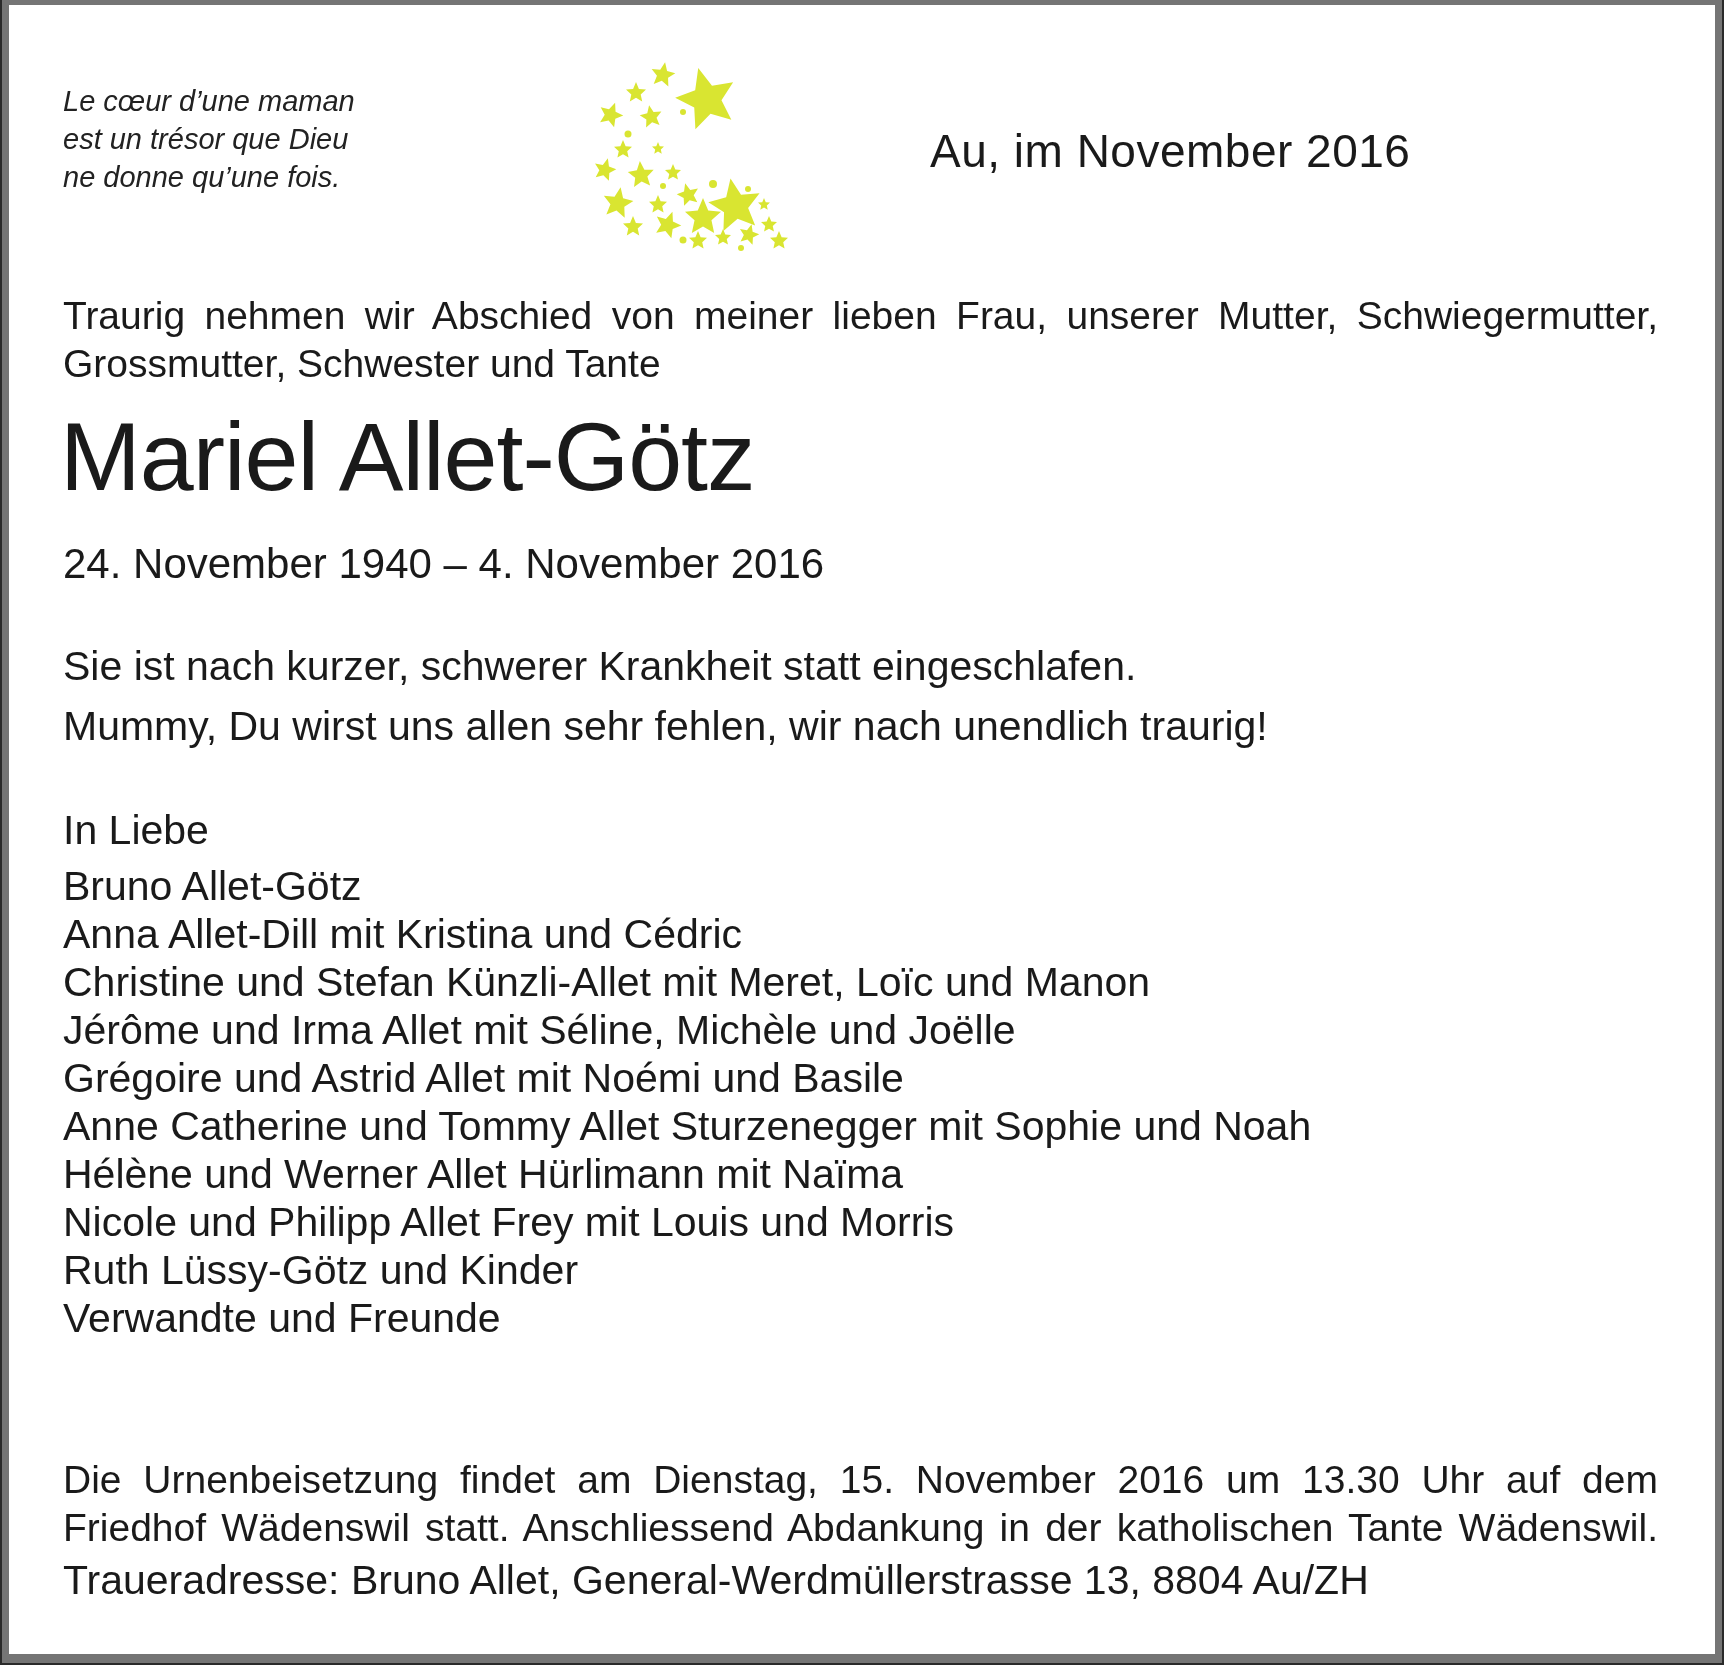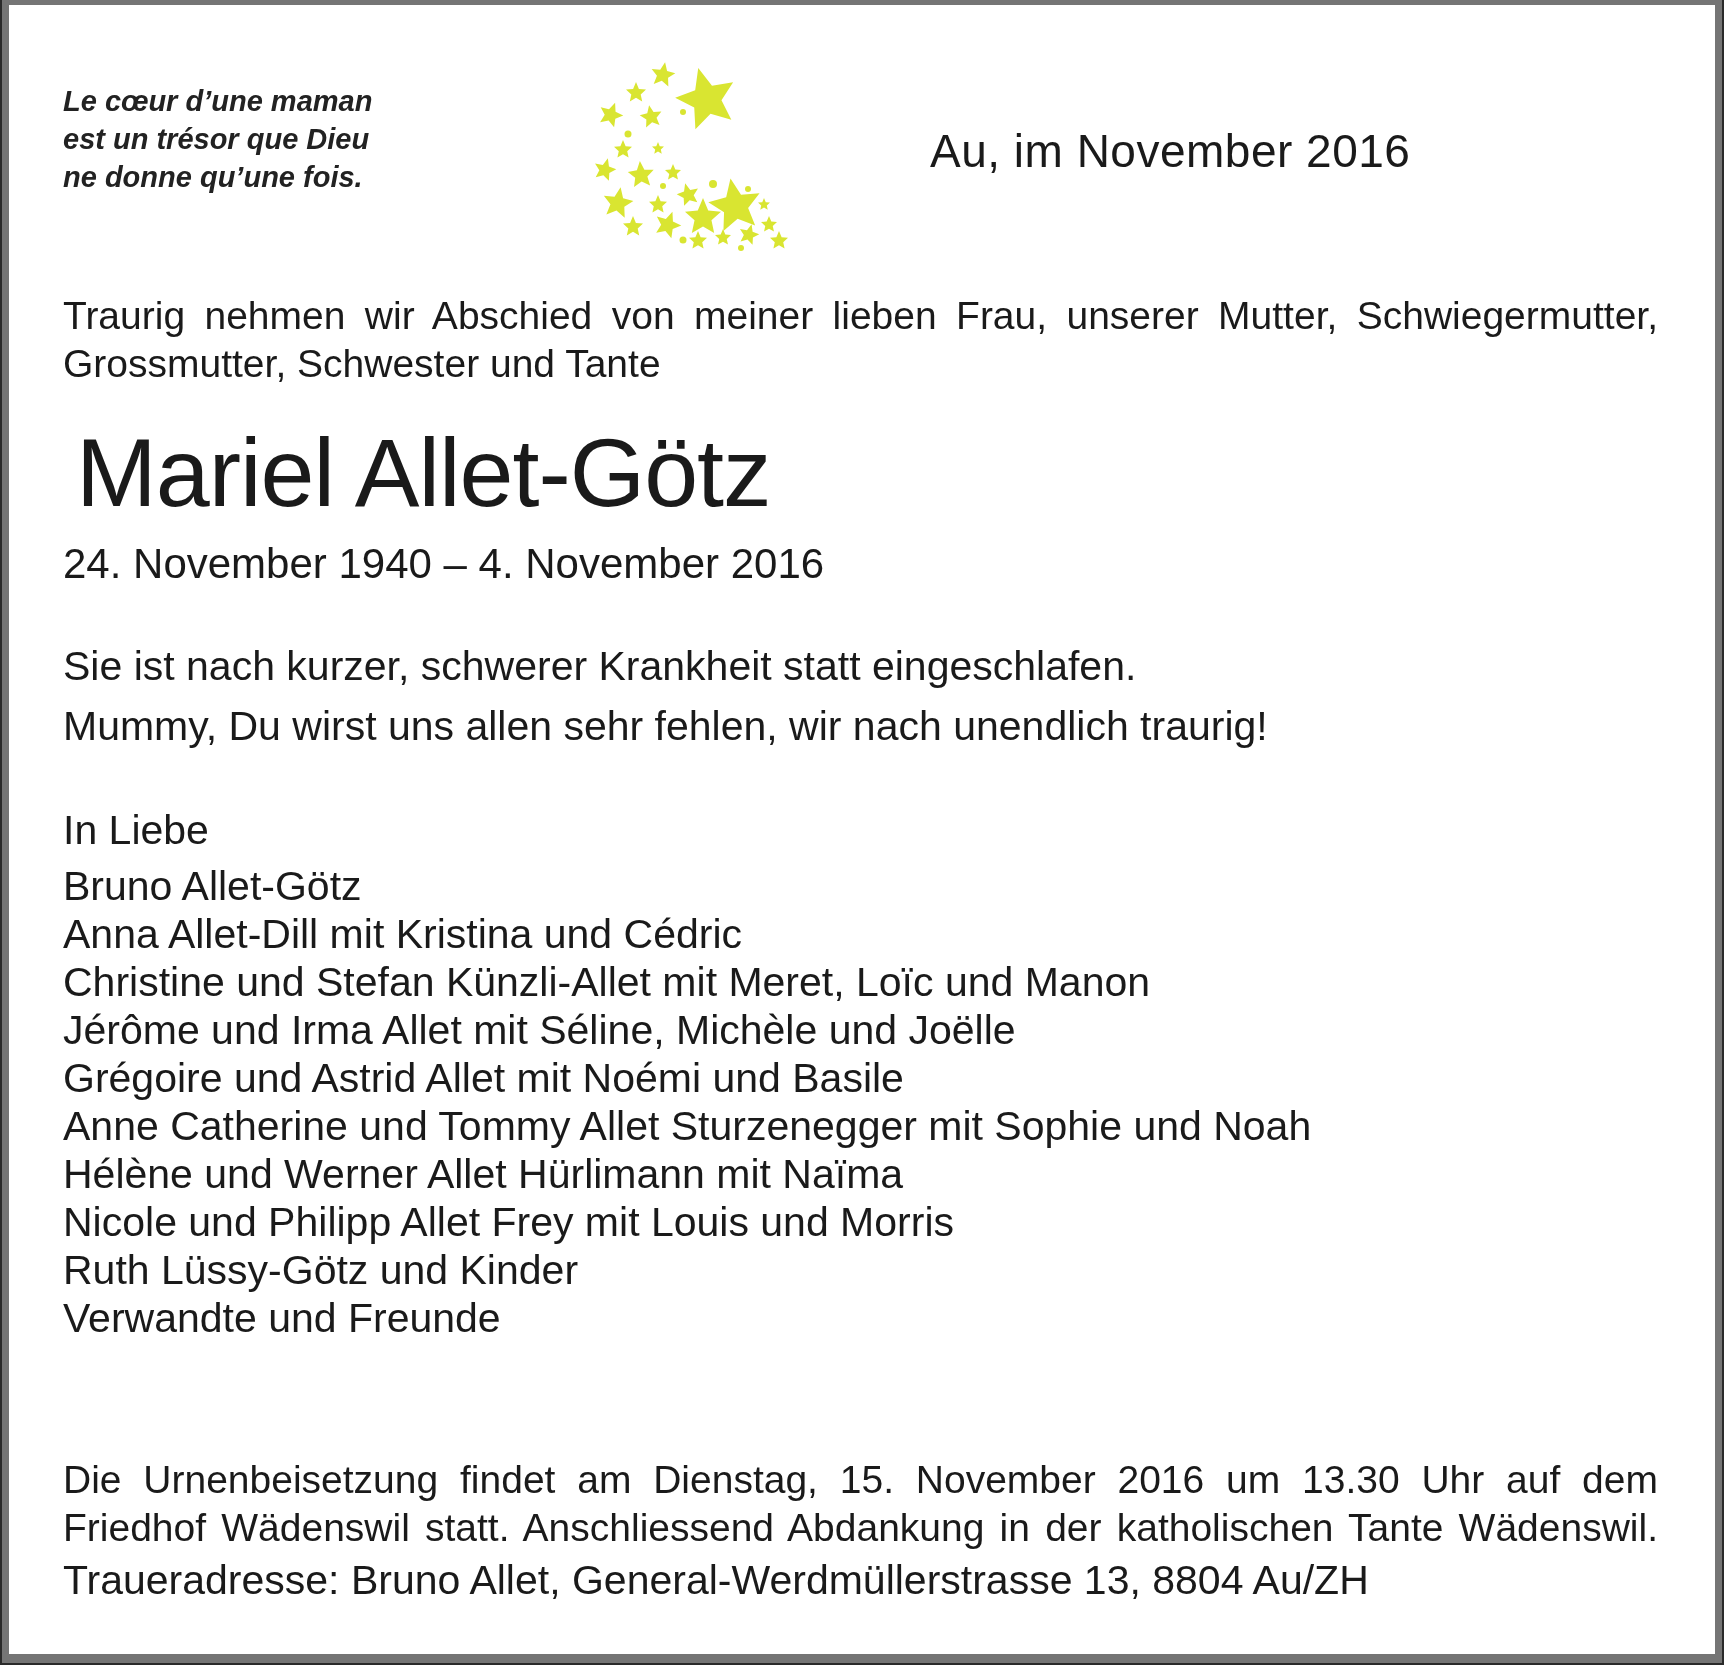--- a/index.html
+++ b/index.html
@@ -9,30 +9,30 @@
     background:#2a2a2a;
     font-family:"Liberation Sans", sans-serif;
     color:var(--text-color,#1a1a1a);
     overflow:hidden;
   }
   .frame-gray{position:absolute;left:2px;top:0;right:2px;bottom:2px;background:var(--frame-color,#757575);}
   .paper{position:absolute;left:9px;top:5px;right:9px;bottom:11px;background:#ffffff;}
   .abs{position:absolute;}
   .quote{
     left:63px;top:82px;width:460px;
-    font-style:italic;font-size:29px;line-height:38px;color:#222;font-weight:bold;
+    font-style:italic;font-size:29px;line-height:38px;color:#222;
   }
   .stars-box{left:563px;top:52px;width:230px;height:200px;}
   .dateline{left:930px;top:126px;font-size:46px;line-height:1.1;letter-spacing:0.5px;}
   .textblock{left:63px;width:1595px;font-size:41px;line-height:48px;}
   .jline{font-size:39px;line-height:48px;text-align:justify;text-align-last:justify;}
   .intro{top:292px;}
   .intro .plain{font-size:39px;line-height:48px;}
   .name{
-    left:60px;top:406px;margin:16px;
+    left:60px;top:406px;margin:0;
     font-size:97px;font-weight:normal;letter-spacing:-1px;line-height:1.05;
   }
   .dates{top:540px;font-size:42px;}
   .farewell-1{top:642px;}
   .farewell-2{top:702px;}
   .salutation{top:806px;}
   .mourners{top:862px;}
   .mourners div{line-height:48px;}
   .no-cards{top:1396px;}
   .burial{top:1456px;}

